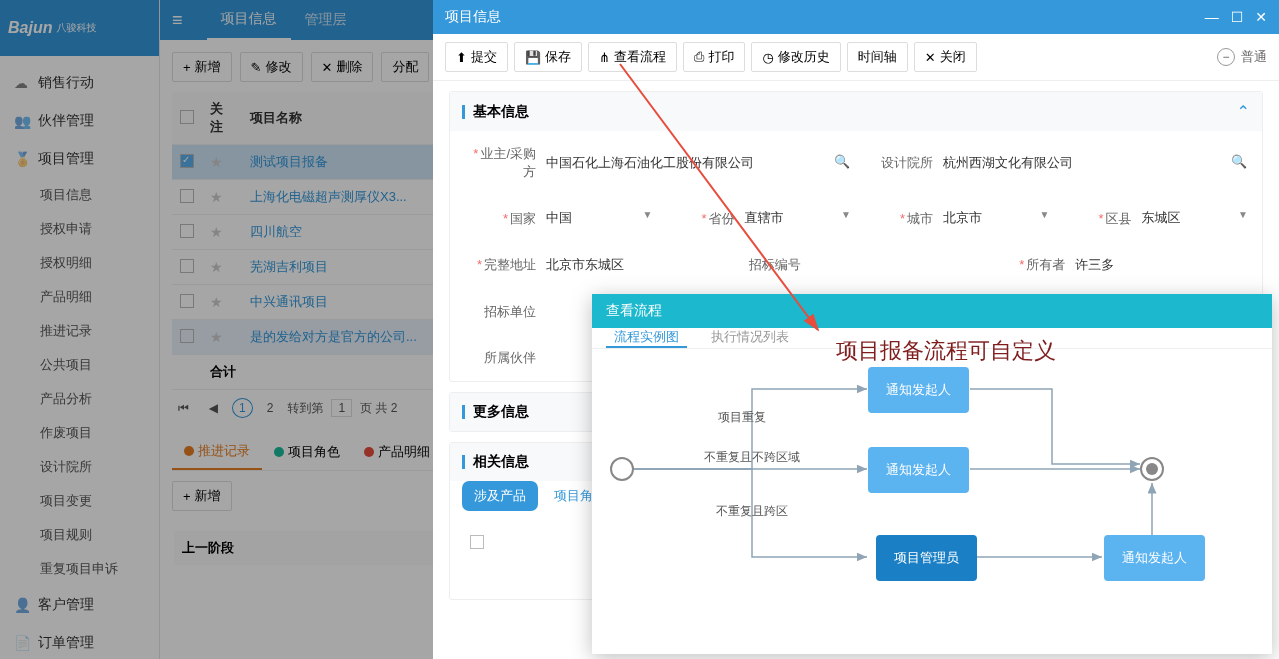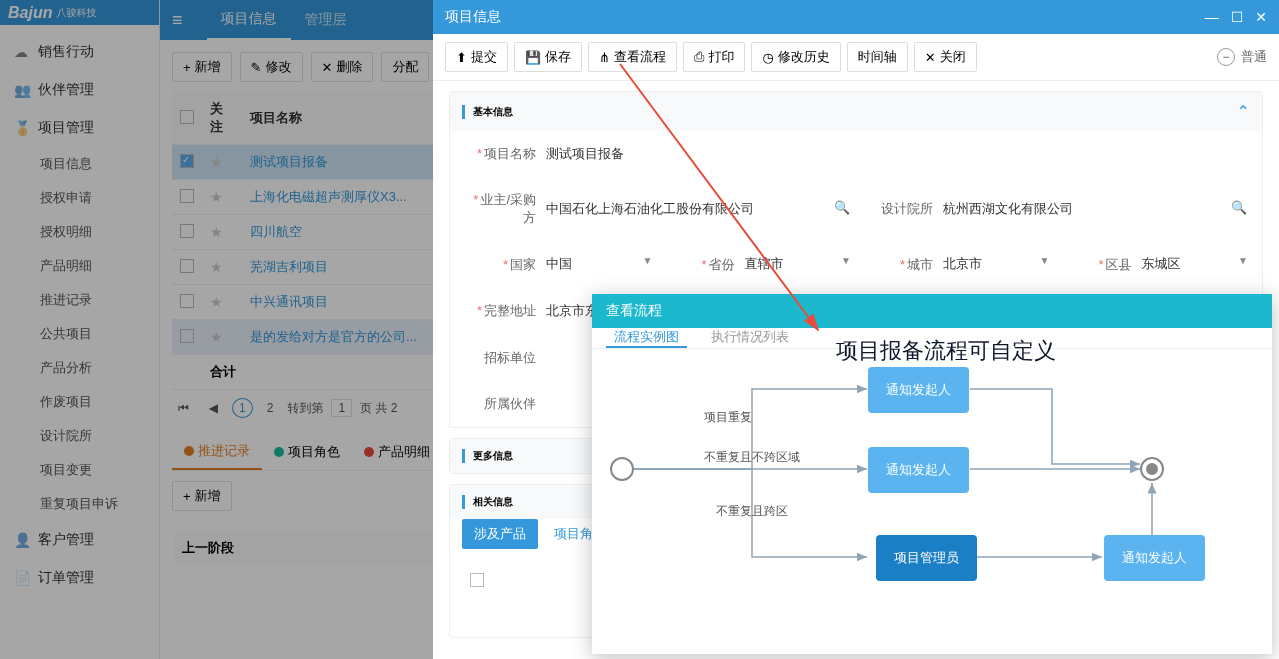--- a/index.html
+++ b/index.html
@@ -1,20 +1,20 @@
 <!DOCTYPE html>
 <html><head>
 <meta charset="utf-8">
 <style>
 * { margin: 0; padding: 0; box-sizing: border-box; font-family: "Microsoft YaHei", Arial, sans-serif; }
 body { width: 1279px; height: 659px; overflow: hidden; position: relative; background: #f5f5f5; }
 
 .app { display: flex; height: 100%; }
 .sidebar { width: 160px; background: #fff; border-right: 1px solid #e5e5e5; }
-.logo-area { height: 25px; background: #3498db; display: flex; align-items: center; padding: 0 8px; }
+.logo-area { height: 56px; background: #3498db; display: flex; align-items: center; padding: 0 8px; }
 .logo { color: #fff; font-style: italic; font-weight: bold; font-size: 16px; }
 .logo-sub { color: #fff; font-size: 10px; margin-left: 4px; }
 
 .nav-menu { padding: 8px 0; }
 .nav-item { display: flex; align-items: center; padding: 10px 14px; color: #333; font-size: 14px; cursor: pointer; }
 .nav-item .icon { width: 16px; height: 16px; margin-right: 8px; opacity: .6; }
 .nav-sub { padding: 8px 14px 8px 40px; color: #555; font-size: 13px; cursor: pointer; }
 
 .main { flex: 1; display: flex; flex-direction: column; }
 .topbar { height: 40px; background: #3498db; display: flex; align-items: center; padding: 0 12px; }
@@ -59,55 +59,55 @@
 .panel-header .wbtns { margin-left: auto; display: flex; gap: 12px; }
 .panel-header .wbtn { cursor: pointer; font-size: 14px; }
 .panel-toolbar { display: flex; gap: 6px; padding: 8px 12px; border-bottom: 1px solid #eee; align-items: center; }
 .tag-normal { margin-left: auto; display: flex; align-items: center; gap: 6px; font-size: 13px; color: #666; }
 .circle-minus { width: 18px; height: 18px; border: 1.5px solid #999; border-radius: 50%; display: flex; align-items: center; justify-content: center; font-size: 12px; }
 
 .panel-body { flex: 1; padding: 10px 16px; overflow: auto; }
 .section { border: 1px solid #eee; border-radius: 3px; margin-bottom: 10px; }
 .section-head { display: flex; align-items: center; padding: 10px 12px; background: #f7f9fb; }
 .section-head .bar { width: 3px; height: 14px; background: #3498db; margin-right: 8px; }
-.section-head .title { font-weight: bold; font-size: 10px; flex: 1; }
+.section-head .title { font-weight: bold; font-size: 14px; flex: 1; }
 .section-head .collapse { color: #3498db; cursor: pointer; }
 
 .form-grid { display: grid; grid-template-columns: 72px 1fr 72px 1fr 72px 1fr; row-gap: 14px; column-gap: 10px; padding: 14px; font-size: 13px; align-items: center; }
 .form-grid.row1 { grid-template-columns: 72px 1fr; }
 .form-grid.row2 { grid-template-columns: 72px 1fr 72px 1fr; }
 .lbl { text-align: right; color: #666; }
 .lbl .req { color: #f56c6c; margin-right: 2px; }
 .val { color: #333; }
 .dd { display: flex; align-items: flex-start; justify-content: space-between; border-bottom: 1px solid transparent; }
 .dd .caret { color: #888; font-size: 10px; }
 .srch { color: #3498db; font-size: 13px; }
 
 .inner-tabs { display: flex; gap: 4px; padding: 0 12px 12px; }
-.inner-tab { padding: 6px 12px; font-size: 13px; cursor: pointer; border-radius: 2px; }
+.inner-tab { padding: 6px 12px; font-size: 13px; cursor: pointer; border-radius: 7px; }
 .inner-tab.active { background: #3498db; color: #fff; }
 .inner-tab:not(.active) { color: #3498db; }
 
 .chk-row { padding: 12px 20px; }
 
 
 .flow-modal { position: absolute; left: 592px; top: 294px; width: 680px; height: 360px; background: #fff; z-index: 20; box-shadow: 0 4px 20px rgba(0,0,0,.25); }
 .flow-head { background: #1bb8ce; color: #fff; padding: 8px 14px; font-size: 14px; }
 .flow-tabs { display: flex; border-bottom: 1px solid #eee; padding: 0 14px; }
 .flow-tab { padding: 0 8px; font-size: 13px; cursor: pointer; margin-right: 16px; }
 .flow-tab.active { color: #3498db; border-bottom: 2px solid #3498db; }
 .flow-tab:not(.active) { color: #999; }
 .flow-body { position: relative; height: 280px; }
 .flow-node { position: absolute; background: #5bb3f0; color: #fff; padding: 14px 18px; font-size: 13px; border-radius: 4px; text-align: center; }
 .flow-node.dark { background: #1a7fc4; }
 .flow-start { position: absolute; width: 24px; height: 24px; border: 2px solid #888; border-radius: 50%; background: #fff; }
 .flow-end { position: absolute; width: 24px; height: 24px; border: 2px solid #888; border-radius: 50%; background: #fff; display: flex; align-items: center; justify-content: center; }
 .flow-end:after { content: ""; width: 12px; height: 12px; background: #888; border-radius: 50%; }
 .flow-label { position: absolute; font-size: 12px; color: #555; }
-.flow-anno { position: absolute; color: #0f172a; font-size: 22px; font-weight: 400; }
+.flow-anno { position: absolute; color: #7f1d1d; font-size: 22px; font-weight: 400; }
 
 svg.arrow { position: absolute; left: 0; top: 0; pointer-events: none; }
 svg.flowlines { position: absolute; left: 0; top: 0; }
 
 .cal-icon { width: 14px; height: 14px; border: 1px solid #999; display: inline-block; position: relative; }
 .cal-icon:before { content:""; position:absolute; top:2px; left:0; right:0; height:1px; background:#999; }
 </style>
 </head>
 <body>
 
@@ -133,20 +133,21 @@
       <div class="nav-sub">项目信息</div>
       <div class="nav-sub">授权申请</div>
       <div class="nav-sub">授权明细</div>
       <div class="nav-sub">产品明细</div>
       <div class="nav-sub">推进记录</div>
       <div class="nav-sub">公共项目</div>
       <div class="nav-sub">产品分析</div>
       <div class="nav-sub">作废项目</div>
       <div class="nav-sub">设计院所</div>
       <div class="nav-sub">项目变更</div>
+      <div class="nav-sub">项目规则</div>
       <div class="nav-sub">重复项目申诉</div>
       <div class="nav-item">
           <span class="icon">👤</span>
           <span>客户管理</span>
         </div>
       <div class="nav-item">
           <span class="icon">📄</span>
           <span>订单管理</span>
         </div>
     </div>
@@ -306,24 +307,20 @@
         <span>普通</span>
       </div>
   </div>
   <div class="panel-body">
     <div class="section">
       <div class="section-head">
           <span class="bar"></span>
           <span class="title">基本信息</span>
           <span class="collapse">⌃</span>
         </div>
-      <div class="form-grid row1">
-        <div class="lbl"><span class="req">*</span><span>项目名称</span></div>
-        <div class="val">测试项目报备</div>
-      </div>
       <div class="form-grid row2">
         <div class="lbl"><span class="req">*</span><span>业主/采购方</span></div>
         <div class="val dd">
             <span>中国石化上海石油化工股份有限公司</span>
             <span class="srch">🔍</span>
           </div>
         <div class="lbl"><span>设计院所</span></div>
         <div class="val dd">
             <span>杭州西湖文化有限公司</span>
             <span class="srch">🔍</span>
@@ -429,17 +426,17 @@
       <path d="M 378 120 L 548 120" stroke="#8fa4b5" fill="none" stroke-width="1.5" marker-end="url(#fa)"></path>
       <path d="M 378 208 L 510 208" stroke="#8fa4b5" fill="none" stroke-width="1.5" marker-end="url(#fa)"></path>
       <path d="M 612 208 L 560 208 L 560 134" stroke="#8fa4b5" fill="none" stroke-width="1.5" marker-end="url(#fa)"></path>
     </svg>
     <div class="flow-start" style="left:18px;top:108px"></div>
     <div class="flow-node" style="left:276px;top:18px">通知发起人</div>
     <div class="flow-node" style="left:276px;top:98px">通知发起人</div>
     <div class="flow-node dark" style="left:284px;top:186px">项目管理员</div>
     <div class="flow-node" style="left:512px;top:186px">通知发起人</div>
     <div class="flow-end" style="left:548px;top:108px"></div>
-    <div class="flow-label" style="left:112px;top:60px">项目重复</div>
+    <div class="flow-label" style="left:126px;top:60px">项目重复</div>
     <div class="flow-label" style="left:112px;top:100px">不重复且不跨区域</div>
     <div class="flow-label" style="left:124px;top:154px">不重复且跨区</div>
   </div>
 </div>
 
 </body></html>

